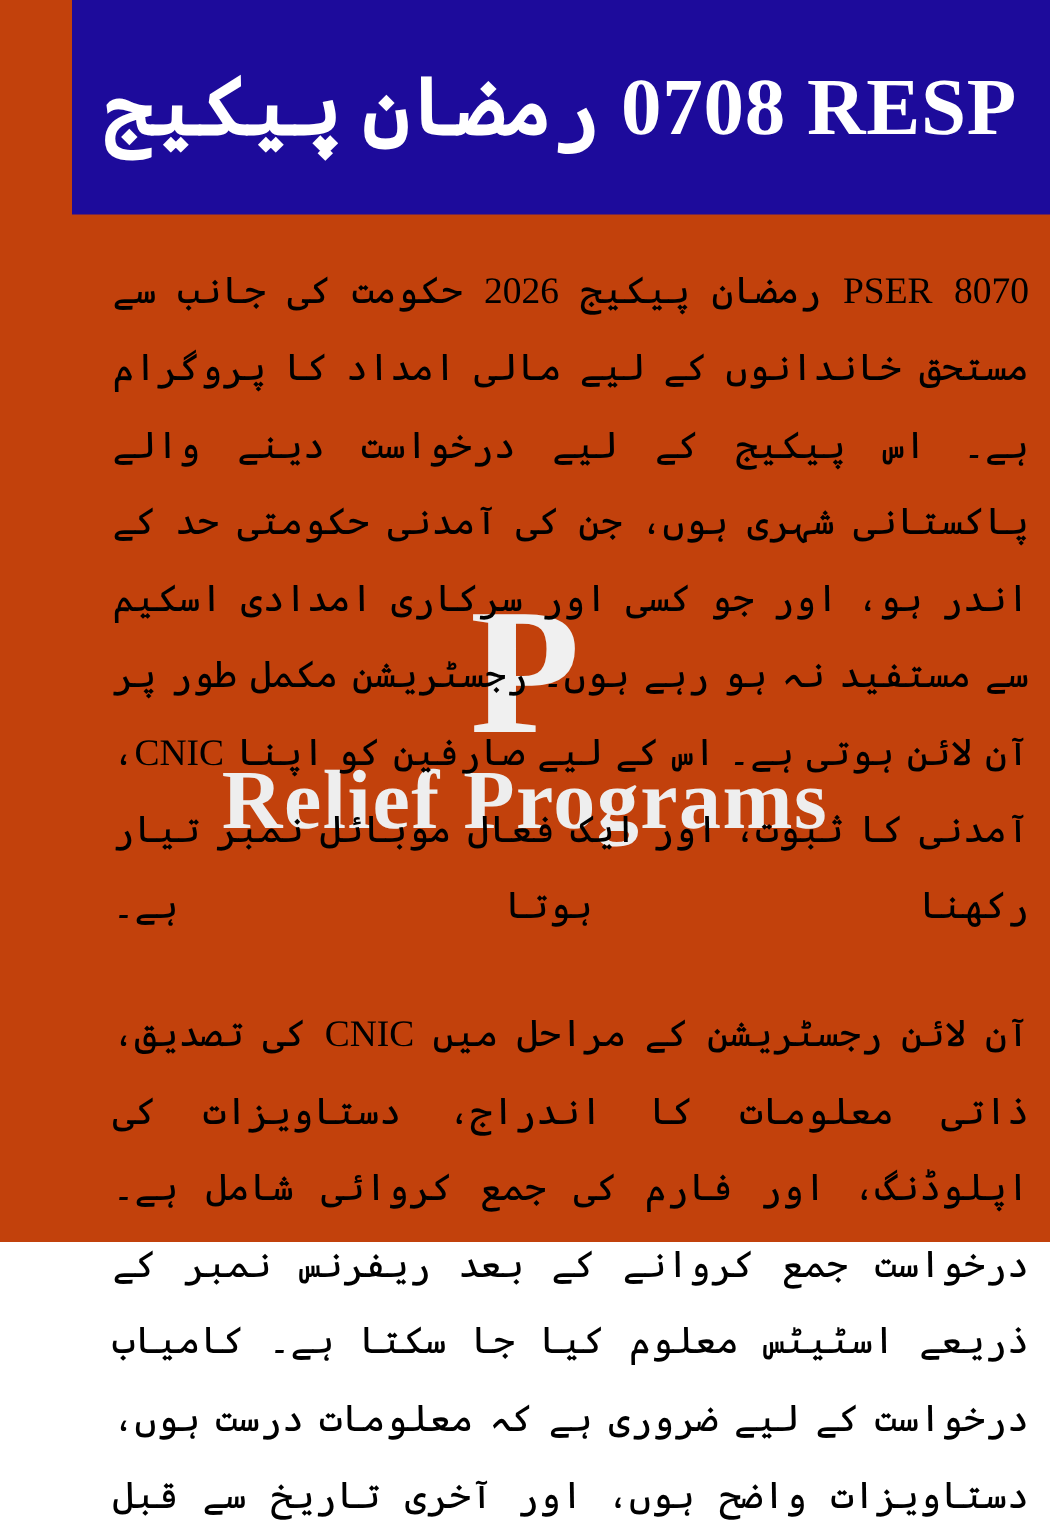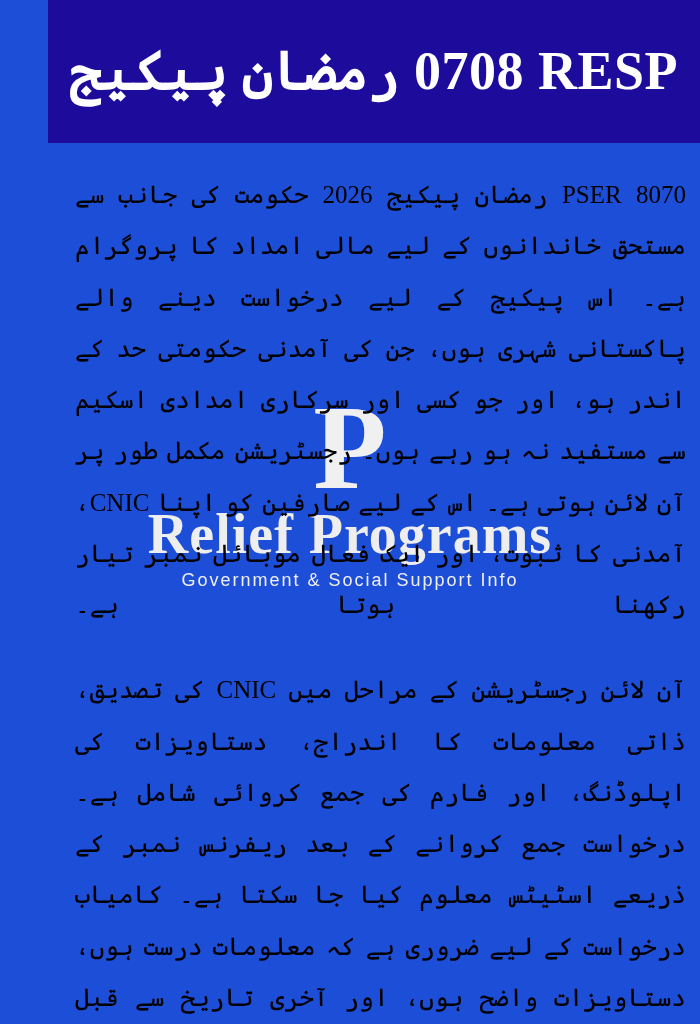--- a/index.html
+++ b/index.html
@@ -10,24 +10,24 @@
     width: 700px;
     height: 1024px;
     background: #ffffff;
     font-family: "Liberation Serif", "DejaVu Serif", serif;
     overflow: hidden;
     position: relative;
   }
 
   .page {
     width: 700px;
-    height: 1024px;
+    height: 828px;
     position: relative;
     box-sizing: border-box;
-    background: #1d4ed8;
+    background: #c2410c;
     padding-left: 48px;
   }
 
   
   .header-banner {
     width: 100%;
     height: 143px;
     background: #1d0b9b;
     display: flex;
     align-items: center;
@@ -112,21 +112,20 @@
 
 <div class="page">
 
   <div class="header-banner">
     <div class="header-title">PSER 8070 رمضان پیکیج</div>
   </div>
 
   <div class="watermark">
     <div class="watermark-logo">P</div>
     <div class="watermark-main">Relief Programs</div>
-    <div class="watermark-sub">Government &amp; Social Support Info</div>
   </div>
 
   <div class="content">
     <p class="para">PSER 8070 رمضان پیکیج 2026 حکومت کی جانب سے مستحق خاندانوں کے لیے مالی امداد کا پروگرام ہے۔ اس پیکیج کے لیے درخواست دینے والے پاکستانی شہری ہوں، جن کی آمدنی حکومتی حد کے اندر ہو، اور جو کسی اور سرکاری امدادی اسکیم سے مستفید نہ ہو رہے ہوں۔ رجسٹریشن مکمل طور پر آن لائن ہوتی ہے۔ اس کے لیے صارفین کو اپنا CNIC، آمدنی کا ثبوت، اور ایک فعال موبائل نمبر تیار رکھنا ہوتا ہے۔</p>
     <p class="para">آن لائن رجسٹریشن کے مراحل میں CNIC کی تصدیق، ذاتی معلومات کا اندراج، دستاویزات کی اپلوڈنگ، اور فارم کی جمع کروائی شامل ہے۔ درخواست جمع کروانے کے بعد ریفرنس نمبر کے ذریعے اسٹیٹس معلوم کیا جا سکتا ہے۔ کامیاب درخواست کے لیے ضروری ہے کہ معلومات درست ہوں، دستاویزات واضح ہوں، اور آخری تاریخ سے قبل درخواست دی جائے۔ عام مسائل جیسے OTP نہ آنا یا فائل اپلوڈ نہ ہونا آسان طریقوں سے حل کیے جا سکتے ہیں۔ اس پیکیج کے ذریعے اہل خاندانوں کو رمضان کے دوران مالی سہولت فراہم کی جاتی ہے۔</p>
   </div>
 
 </div>
 
 </body></html>

